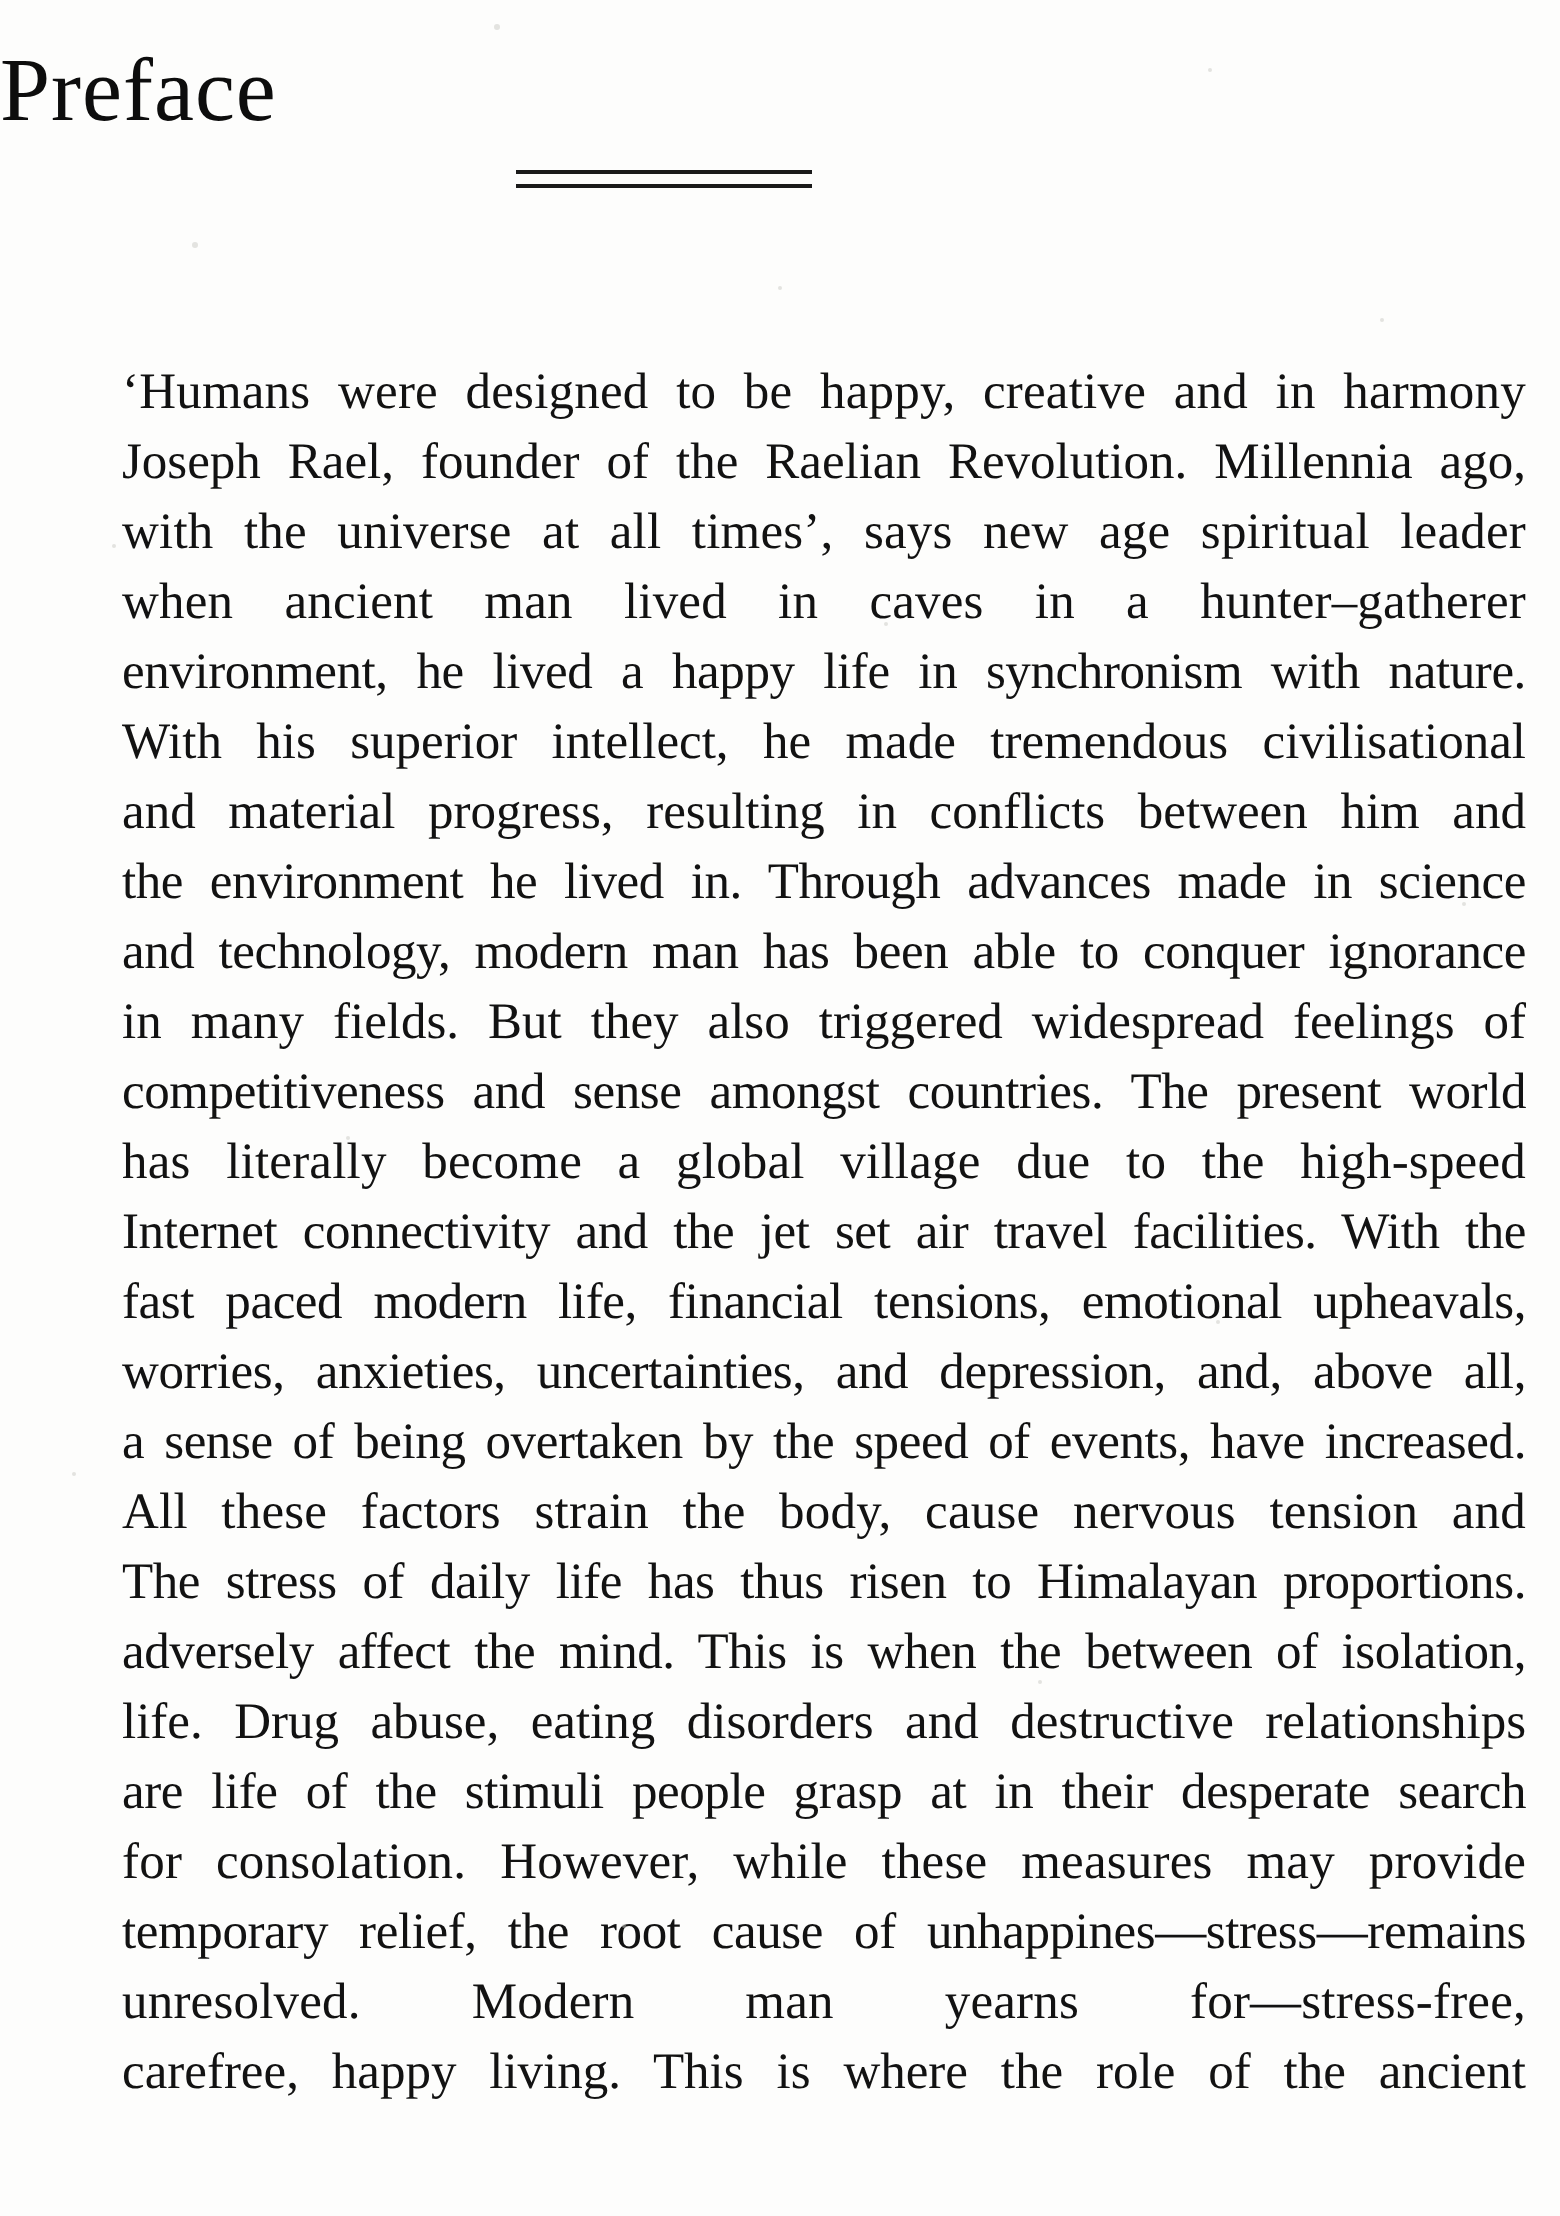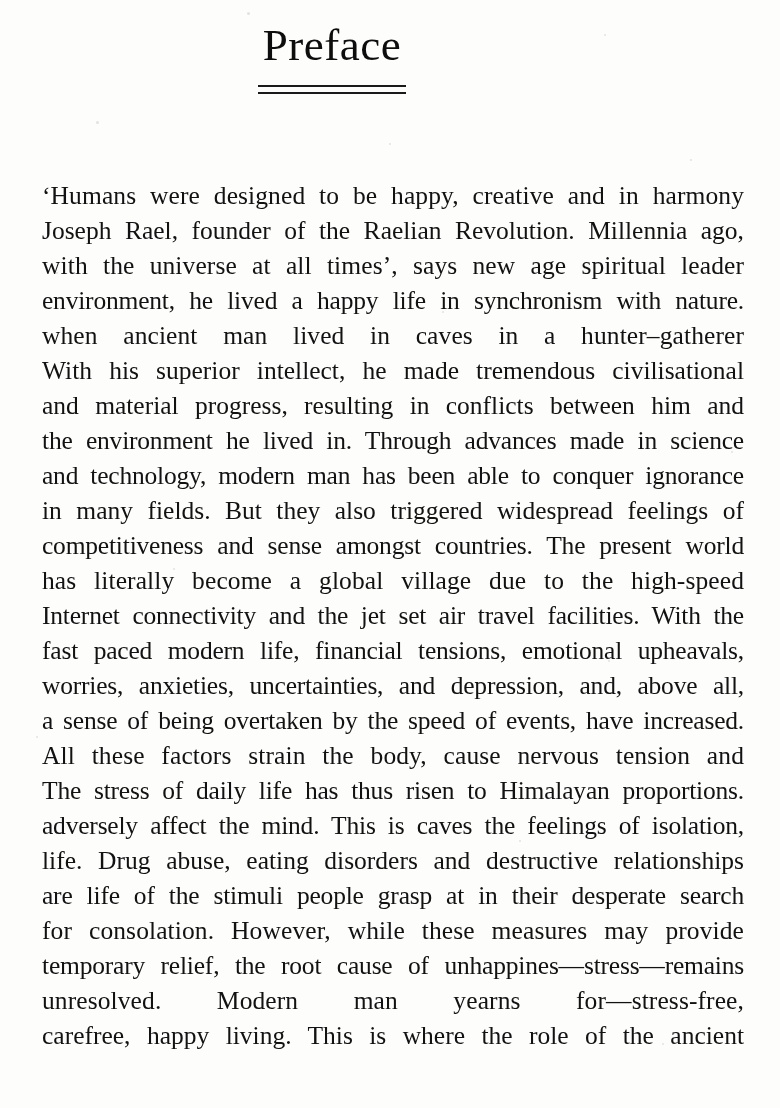--- a/index.html
+++ b/index.html
@@ -16,21 +16,20 @@
     font-family: "Liberation Serif", "DejaVu Serif", serif;
     color: #111111;
   }
 
   
   .title-block {
     position: absolute;
     top: 22px;
     left: 0;
     width: 664px;
-    text-align: center;
   }
   .page-title {
     font-family: "Liberation Serif", "DejaVu Serif", serif;
     font-size: 45px;
     font-weight: 400;
     letter-spacing: 0.5px;
     line-height: 1.05;
     color: #0d0d0d;
     margin: 0;
   }
@@ -61,20 +60,21 @@
     white-space: pre;
     color: #121212;
   }
   
   .line > span.stretch {
     display: inline-block;
     width: 100%;
     text-align: justify;
     text-align-last: justify;
     white-space: normal;
+    margin-left: 19px;
   }
   .line.last > span.stretch {
     text-align-last: justify;
   }
   
   .line.tight > span.stretch { letter-spacing: -0.2px; }
   .line.loose > span.stretch { letter-spacing: 0.1px; }
 
   
   .speckle {
@@ -95,36 +95,36 @@
     <div class="title-rules">
       <div class="rule"></div>
       <div class="rule"></div>
     </div>
   </div>
 
   <div class="body-text">
     <span class="line loose"><span class="stretch">‘Humans were designed to be happy, creative and in harmony</span></span>
     <span class="line"><span class="stretch">Joseph Rael, founder of the Raelian Revolution. Millennia ago,</span></span>
     <span class="line loose"><span class="stretch">with the universe at all times’, says new age spiritual leader</span></span>
+    <span class="line loose"><span class="stretch">when ancient man lived in caves in a hunter–gatherer</span></span>
     <span class="line tight"><span class="stretch">environment, he lived a happy life in synchronism with nature.</span></span>
-    <span class="line loose"><span class="stretch">when ancient man lived in caves in a hunter–gatherer</span></span>
     <span class="line"><span class="stretch">With his superior intellect, he made tremendous civilisational</span></span>
     <span class="line"><span class="stretch">and material progress, resulting in conflicts between him and</span></span>
     <span class="line tight"><span class="stretch">the environment he lived in. Through advances made in science</span></span>
     <span class="line tight"><span class="stretch">and technology, modern man has been able to conquer ignorance</span></span>
     <span class="line"><span class="stretch">in many fields. But they also triggered widespread feelings of</span></span>
     <span class="line tight"><span class="stretch">competitiveness and sense amongst countries. The present world</span></span>
     <span class="line loose"><span class="stretch">has literally become a global village due to the high-speed</span></span>
     <span class="line tight"><span class="stretch">Internet connectivity and the jet set air travel facilities. With the</span></span>
     <span class="line tight"><span class="stretch">fast paced modern life, financial tensions, emotional upheavals,</span></span>
     <span class="line tight"><span class="stretch">worries, anxieties, uncertainties, and depression, and, above all,</span></span>
     <span class="line tight"><span class="stretch">a sense of being overtaken by the speed of events, have increased.</span></span>
     <span class="line loose"><span class="stretch">All these factors strain the body, cause nervous tension and</span></span>
     <span class="line tight"><span class="stretch">The stress of daily life has thus risen to Himalayan proportions.</span></span>
-    <span class="line tight"><span class="stretch">adversely affect the mind. This is caves the feelings of isolation,</span></span>
+    <span class="line tight"><span class="stretch">adversely affect the mind. This is when the between of isolation,</span></span>
     <span class="line"><span class="stretch">life. Drug abuse, eating disorders and destructive relationships</span></span>
     <span class="line tight"><span class="stretch">are life of the stimuli people grasp at in their desperate search</span></span>
     <span class="line loose"><span class="stretch">for consolation. However, while these measures may provide</span></span>
     <span class="line tight"><span class="stretch">temporary relief, the root cause of unhappines—stress—remains</span></span>
     <span class="line loose"><span class="stretch">unresolved. Modern man yearns for—stress-free,</span></span>
     <span class="line last"><span class="stretch">carefree, happy living. This is where the role of the ancient</span></span>
   </div>
 
   <div class="speckle" style="left:247px;  top:12px;  width:3px; height:3px;"></div>
   <div class="speckle" style="left:604px;  top:34px;  width:2px; height:2px;"></div>

